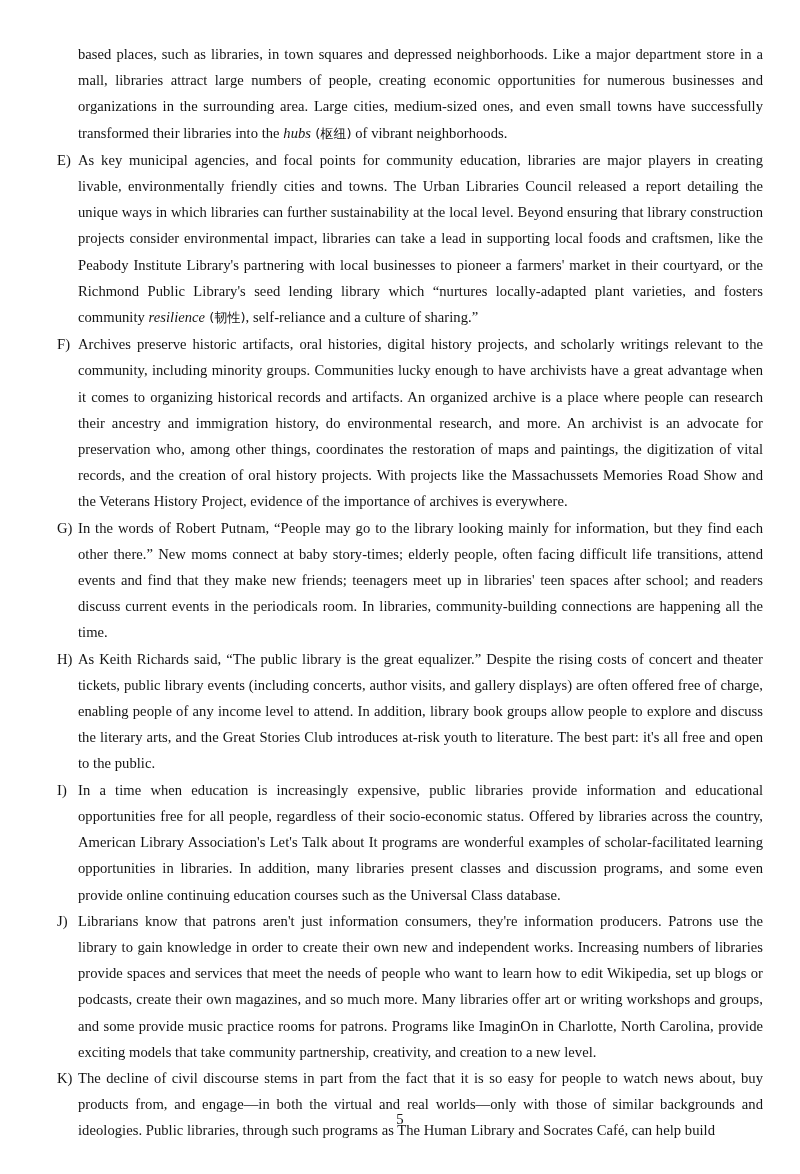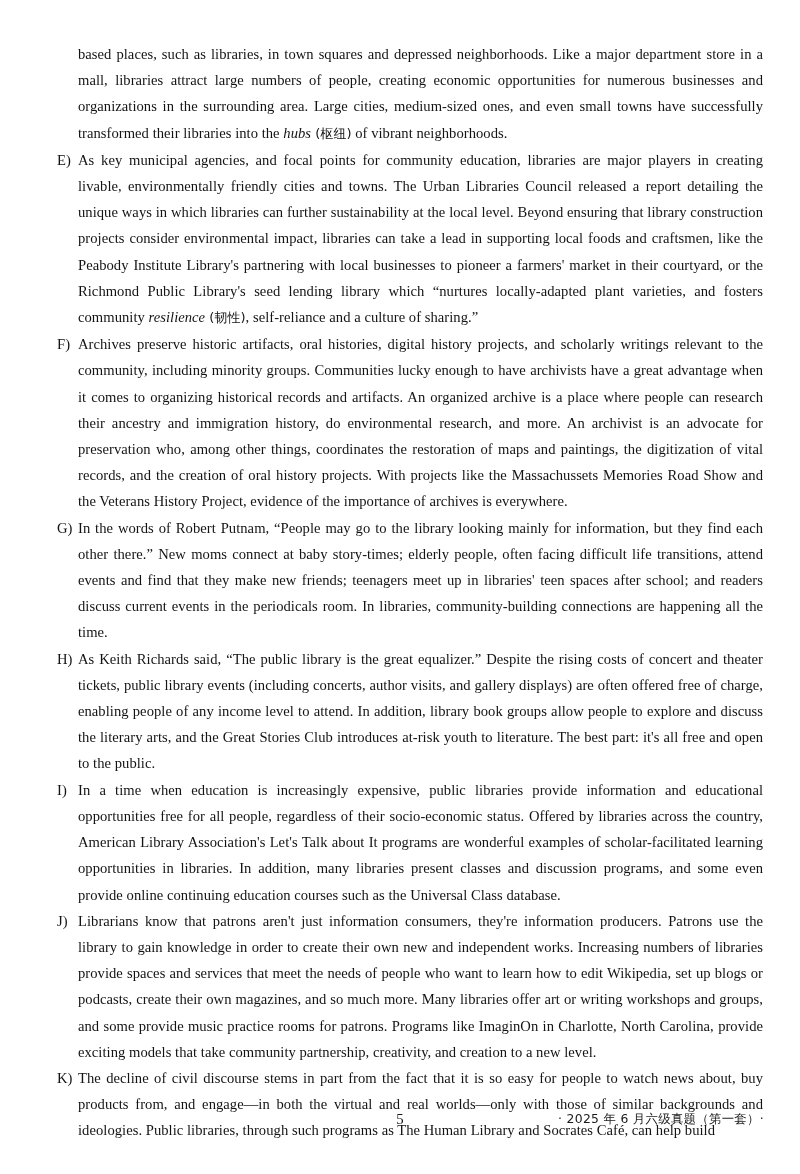--- a/index.html
+++ b/index.html
@@ -113,16 +113,15 @@
     <p class="para"><span class="marker">I)</span><span class="para-body">In a time when education is increasingly expensive, public libraries provide information and educational opportunities free for all people, regardless of their socio-economic status. Offered by libraries across the country, American Library Association's Let's Talk about It programs are wonderful examples of scholar-facilitated learning opportunities in libraries. In addition, many libraries present classes and discussion programs, and some even provide online continuing education courses such as the Universal Class database.</span></p>
 
     <p class="para"><span class="marker">J)</span><span class="para-body">Librarians know that patrons aren't just information consumers, they're information producers. Patrons use the library to gain knowledge in order to create their own new and independent works. Increasing numbers of libraries provide spaces and services that meet the needs of people who want to learn how to edit Wikipedia, set up blogs or podcasts, create their own magazines, and so much more. Many libraries offer art or writing workshops and groups, and some provide music practice rooms for patrons. Programs like ImaginOn in Charlotte, North Carolina, provide exciting models that take community partnership, creativity, and creation to a new level.</span></p>
 
     <p class="para"><span class="marker">K)</span><span class="para-body">The decline of civil discourse stems in part from the fact that it is so easy for people to watch news about, buy products from, and engage—in both the virtual and real worlds—only with those of similar backgrounds and ideologies. Public libraries, through such programs as The Human Library and Socrates Café, can help build</span></p>
 
   </div>
 
   <div class="footer">
     <div class="page-number">5</div>
-    <div class="footer-note">· 2025 年 6 月六级真题（第一套）·</div>
   </div>
 
 </div>
 
 </body></html>

